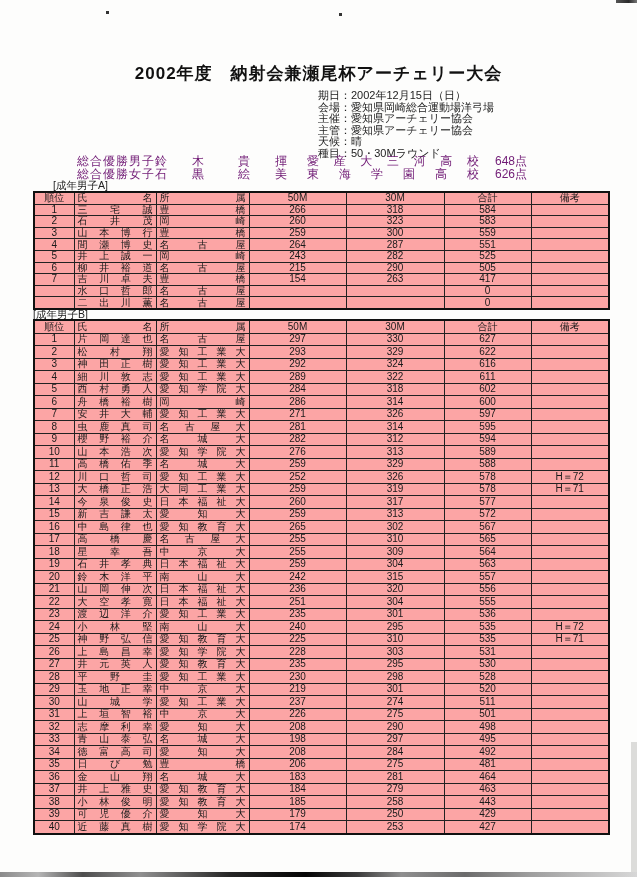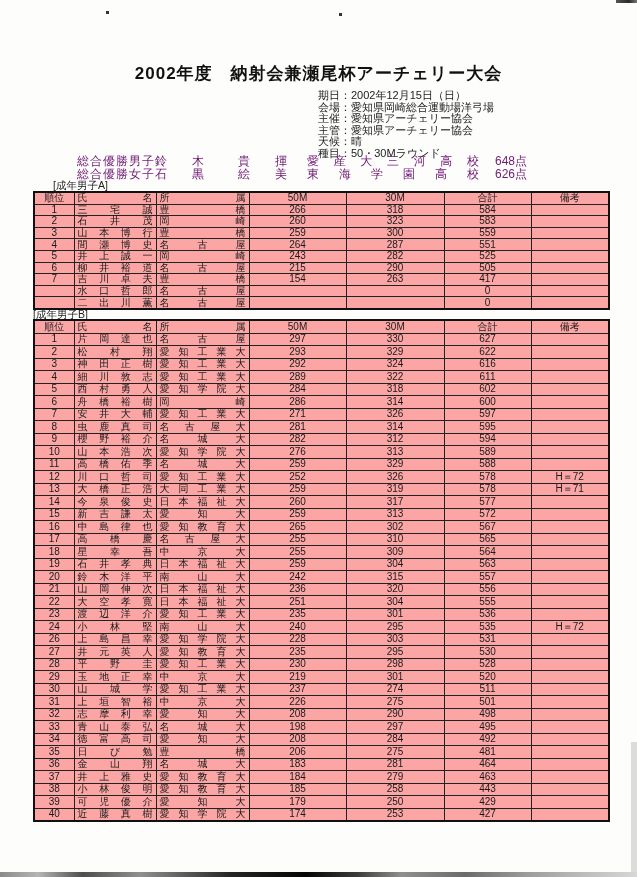--- a/index.html
+++ b/index.html
@@ -436,20 +436,29 @@
       <tr>
         <td class="c-rank">24</td>
         <td class="c-name">小 林 堅</td>
         <td class="c-aff">南 山 大</td>
         <td class="c-num">240</td>
         <td class="c-num">295</td>
         <td class="c-total">535</td>
         <td class="c-note">H＝72</td>
       </tr>
       <tr>
+        <td class="c-rank">25</td>
+        <td class="c-name">神 野 弘 信</td>
+        <td class="c-aff">愛 知 教 育 大</td>
+        <td class="c-num">225</td>
+        <td class="c-num">310</td>
+        <td class="c-total">535</td>
+        <td class="c-note">H＝71</td>
+      </tr>
+      <tr>
         <td class="c-rank">26</td>
         <td class="c-name">上 島 昌 幸</td>
         <td class="c-aff">愛 知 学 院 大</td>
         <td class="c-num">228</td>
         <td class="c-num">303</td>
         <td class="c-total">531</td>
         <td class="c-note"></td>
       </tr>
       <tr>
         <td class="c-rank">27</td>

